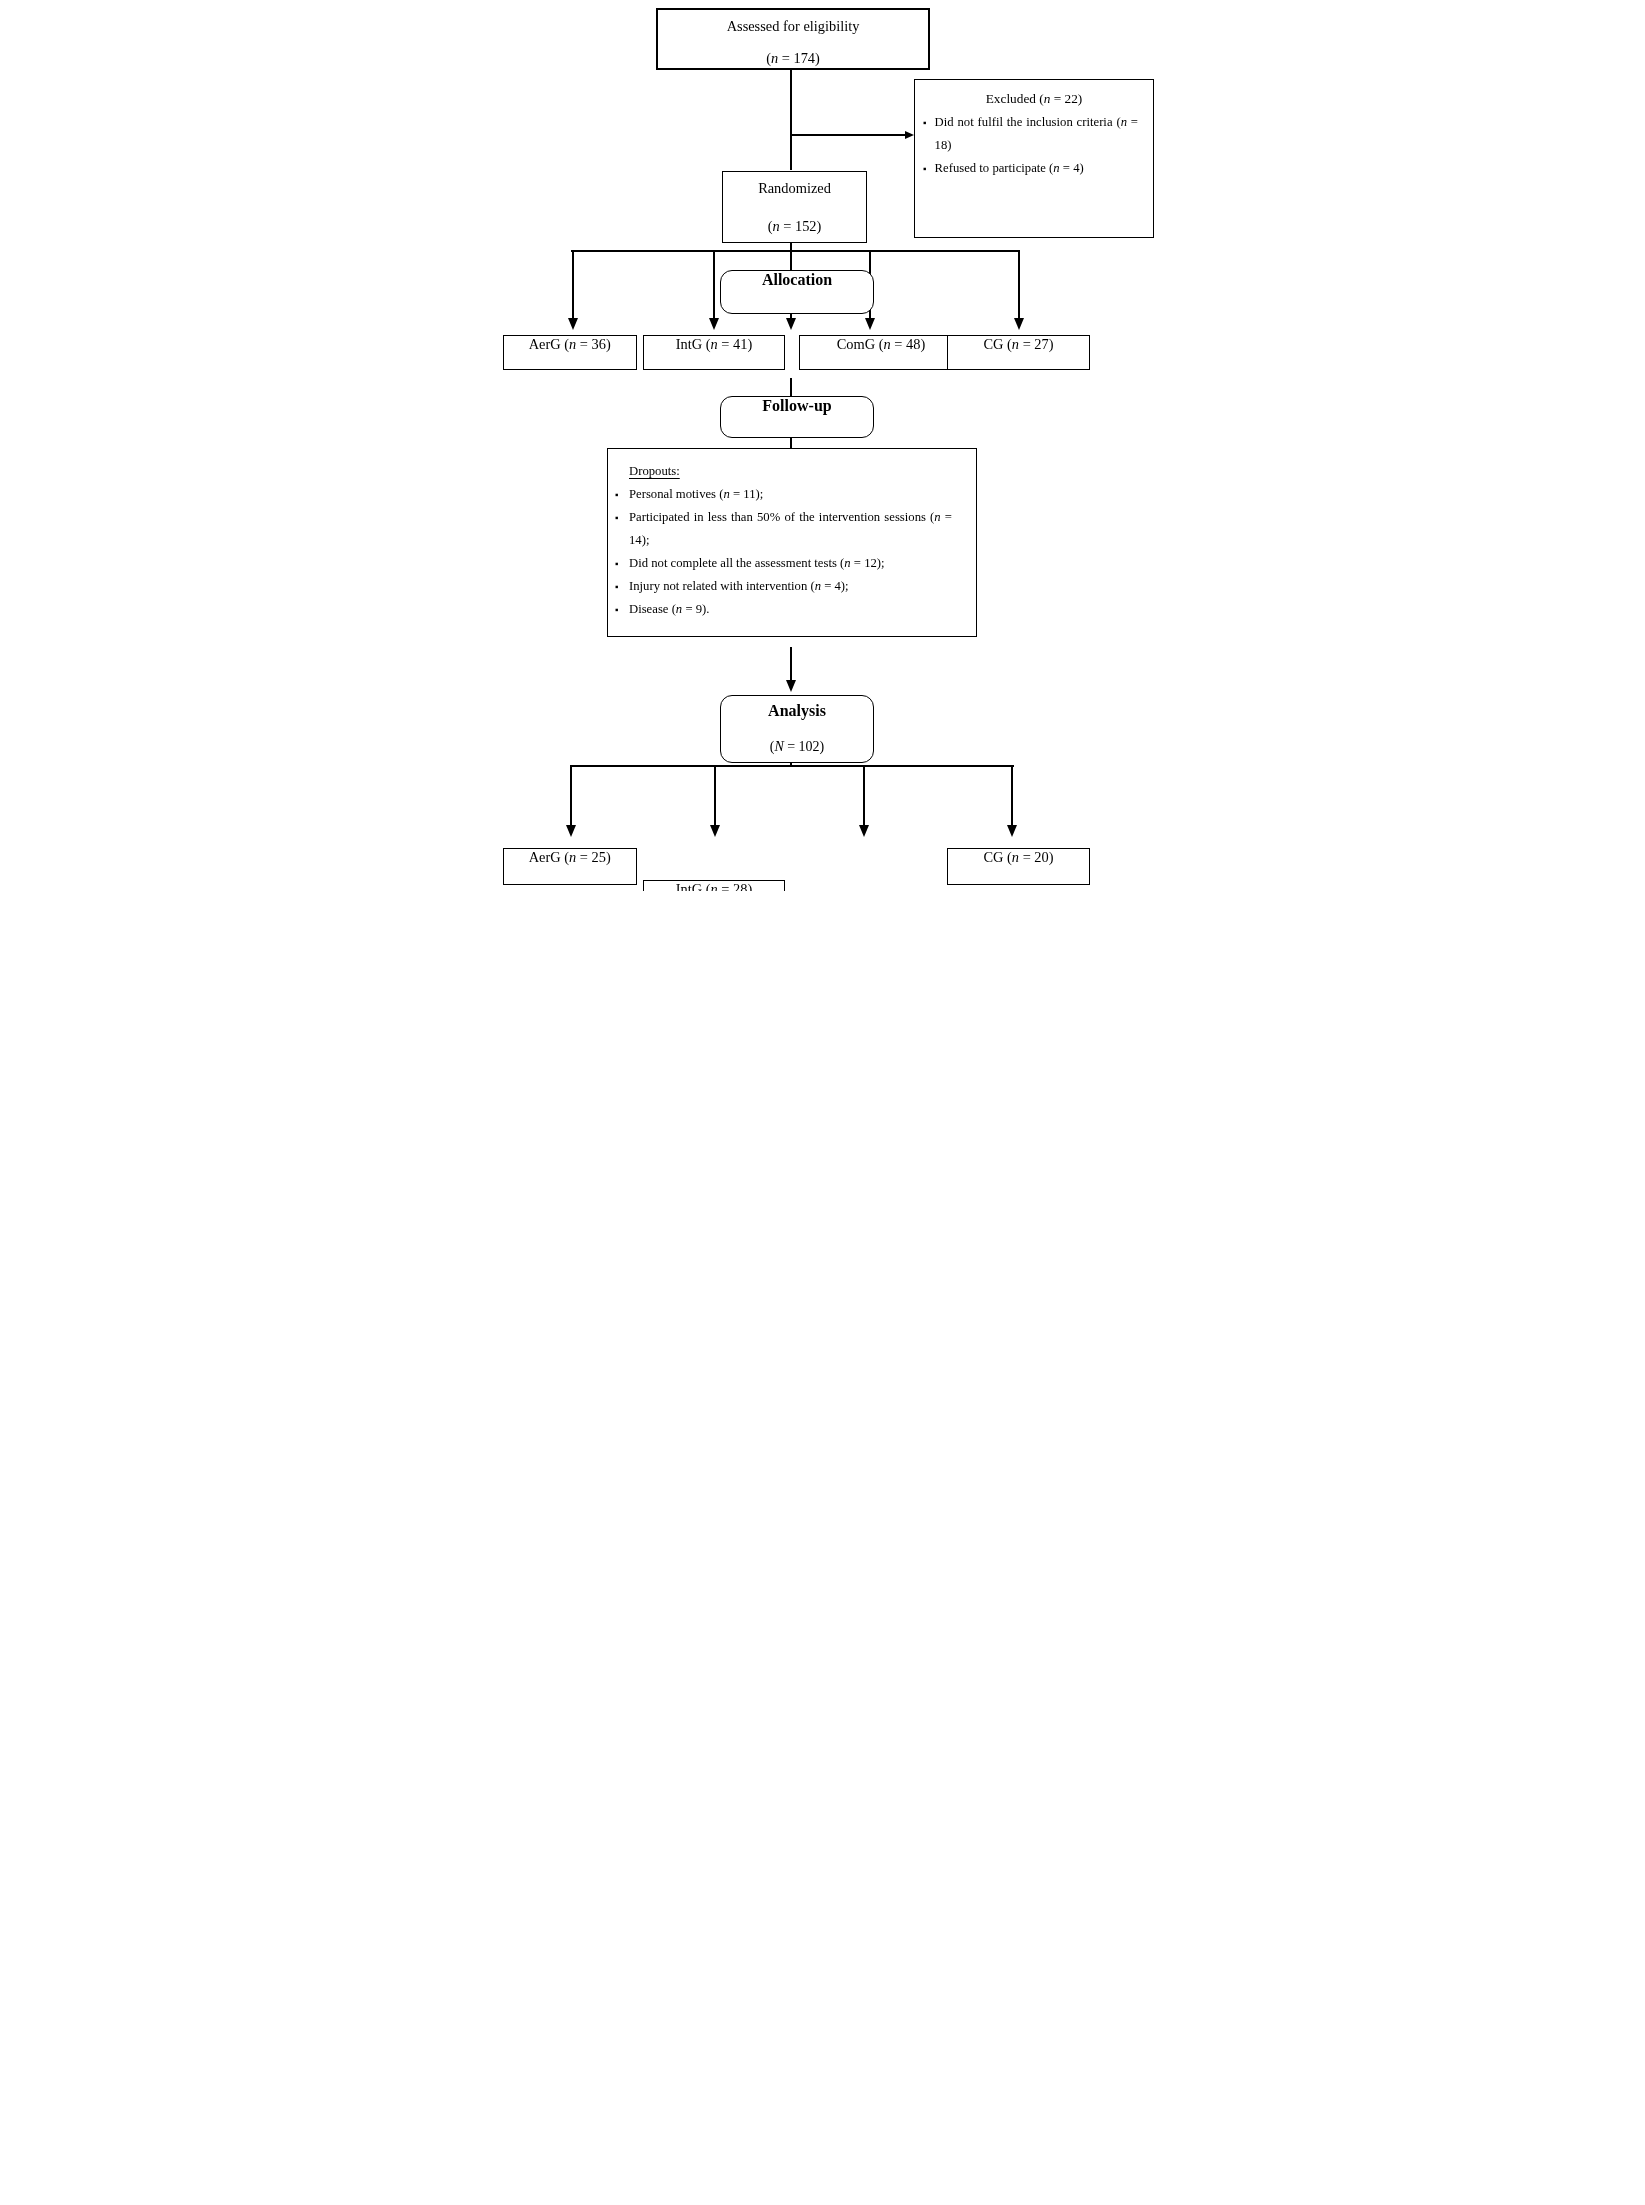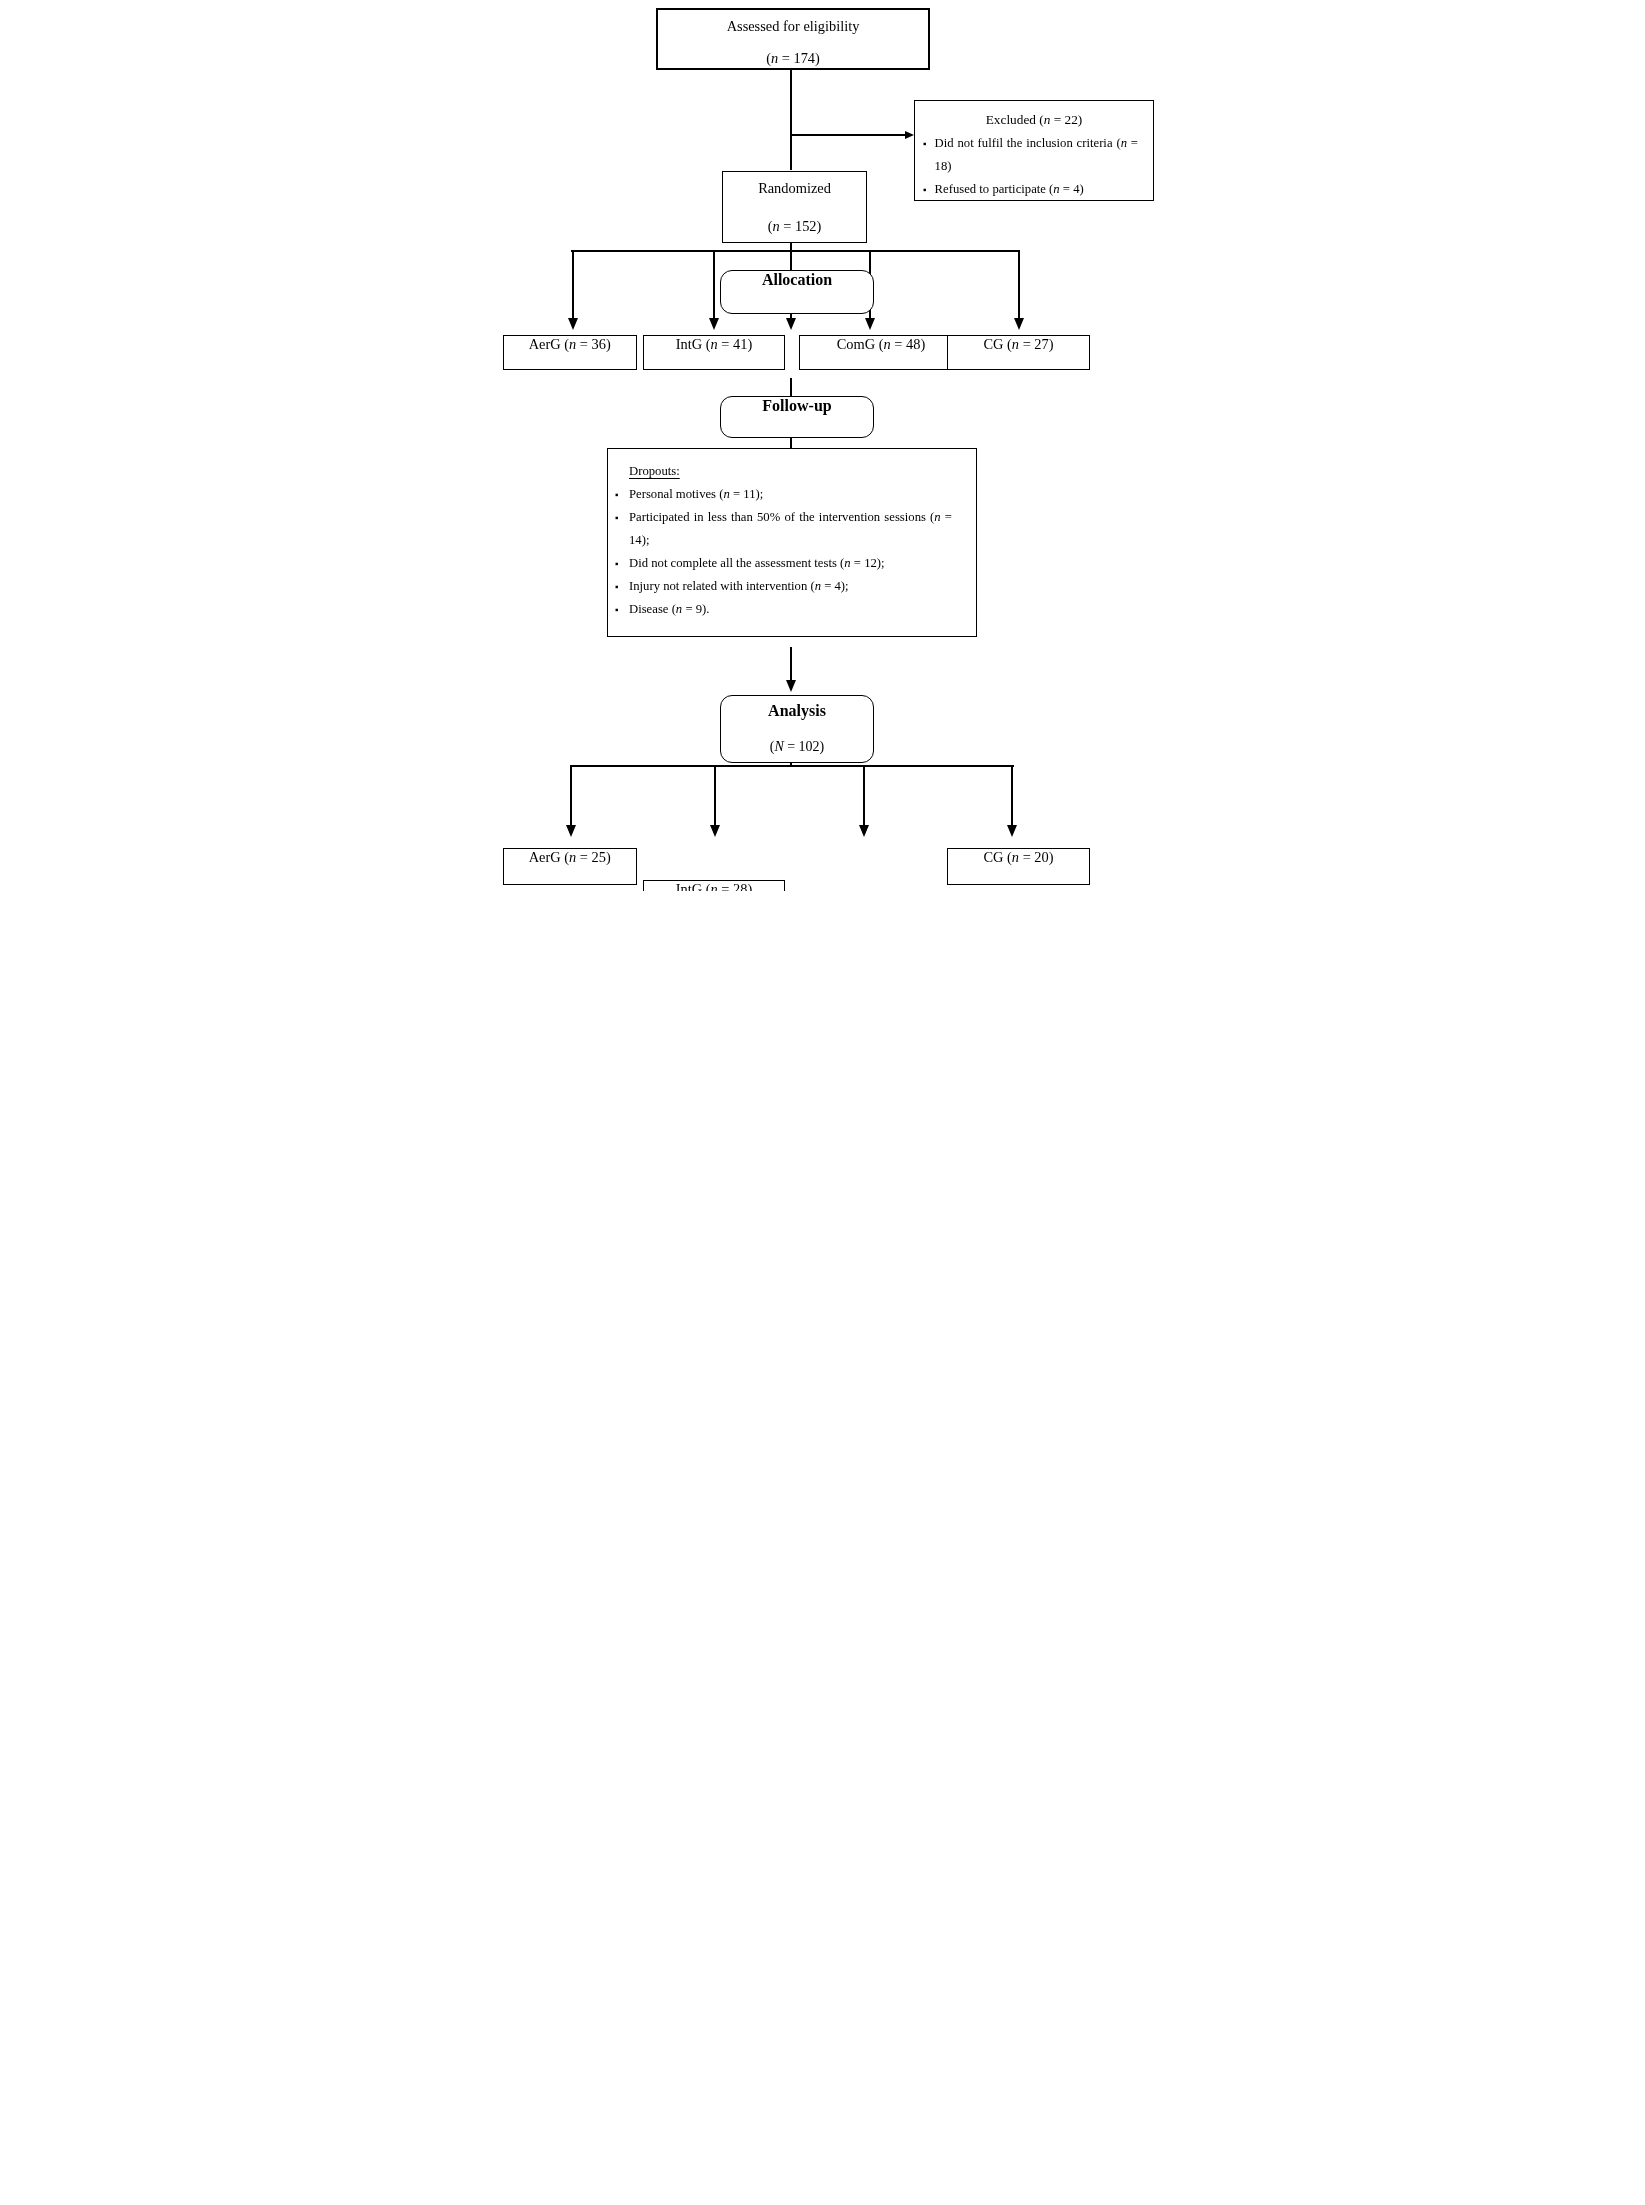--- a/index.html
+++ b/index.html
@@ -91,21 +91,21 @@
   <div class="ah-d" style="left:369px;top:825px"></div>
 
   <div class="line" style="left:521px;top:765px;width:1.7px;height:60px"></div>
   <div class="ah-d" style="left:517px;top:825px"></div>
 
   <div class="box heavy lbl two-line" style="left:166px;top:8px;width:274px;height:62px">
     <span>Assessed for eligibility</span>
     <span><span>(</span><i>n</i><span> = 174)</span></span>
   </div>
 
-  <div class="box exc" style="left:424px;top:100px;width:240px;height:101px">
+  <div class="box exc" style="left:424px;top:79px;width:240px;height:159px">
     <div class="exc-title"><span>Excluded (</span><i>n</i><span> = 22)</span></div>
     <div class="bullet-item">
       <span class="blt">▪</span>
       <span>Did not fulfil the inclusion criteria (</span><i>n</i><span> = 18)</span>
     </div>
     <div class="bullet-item">
       <span class="blt">▪</span>
       <span>Refused to participate (</span><i>n</i><span> = 4)</span>
     </div>
   </div>

